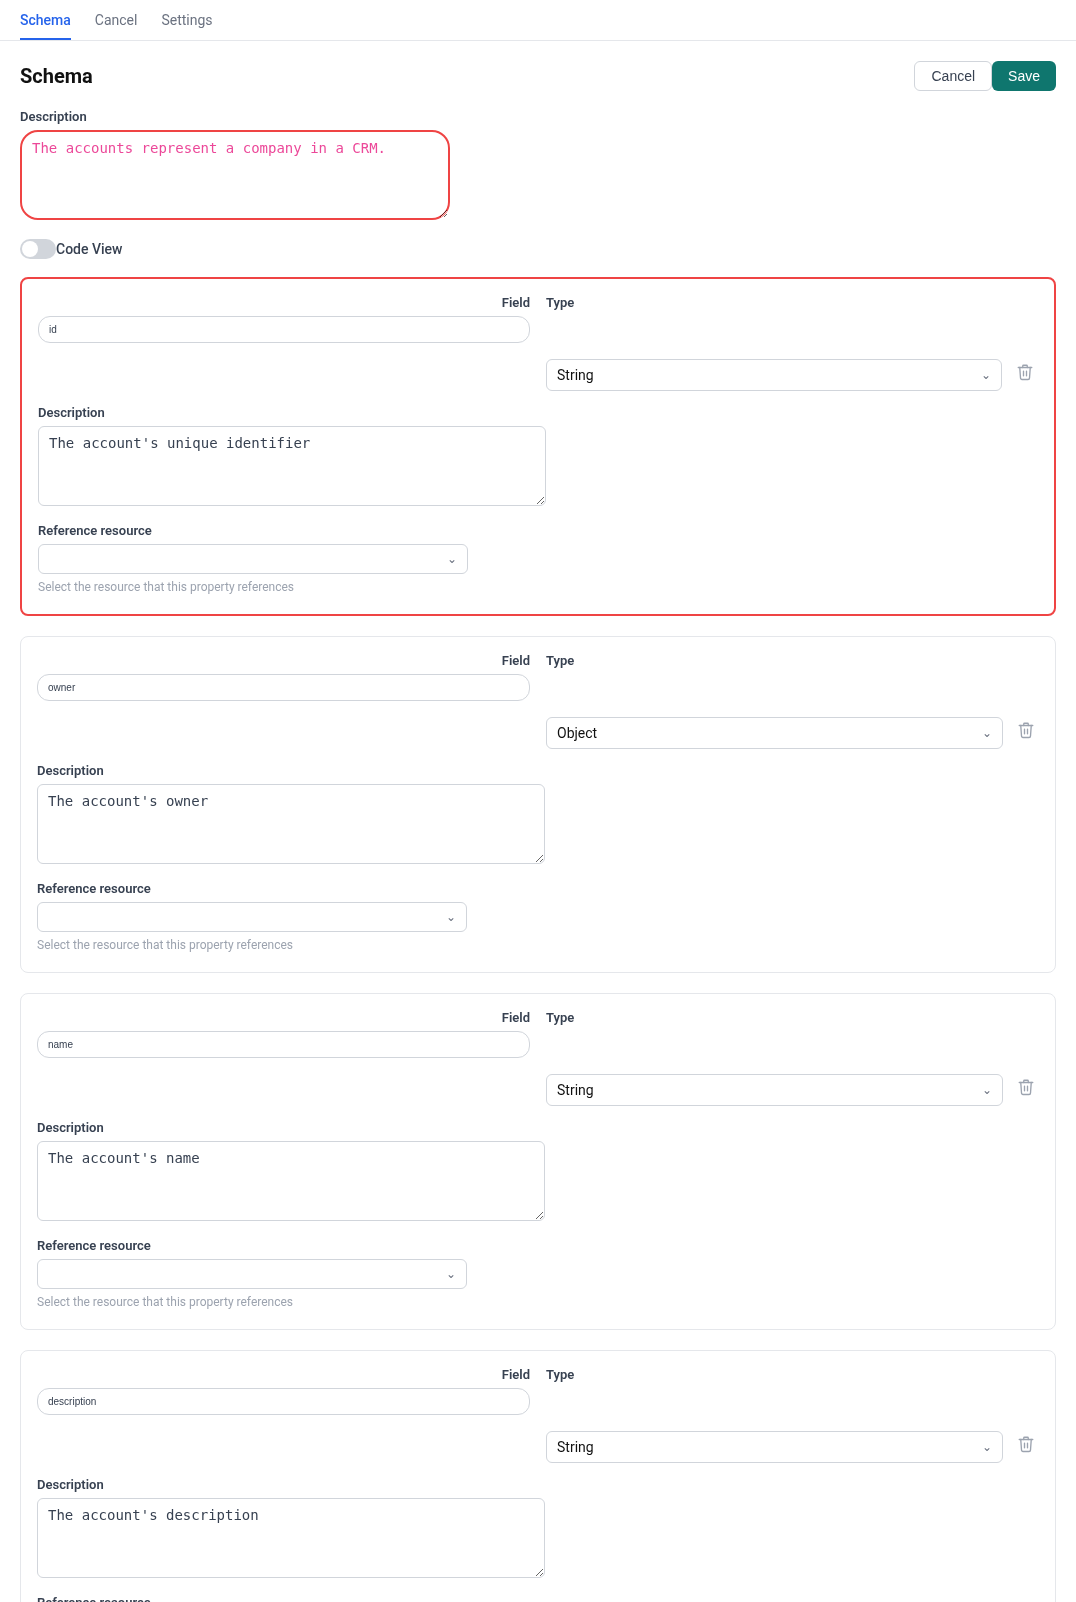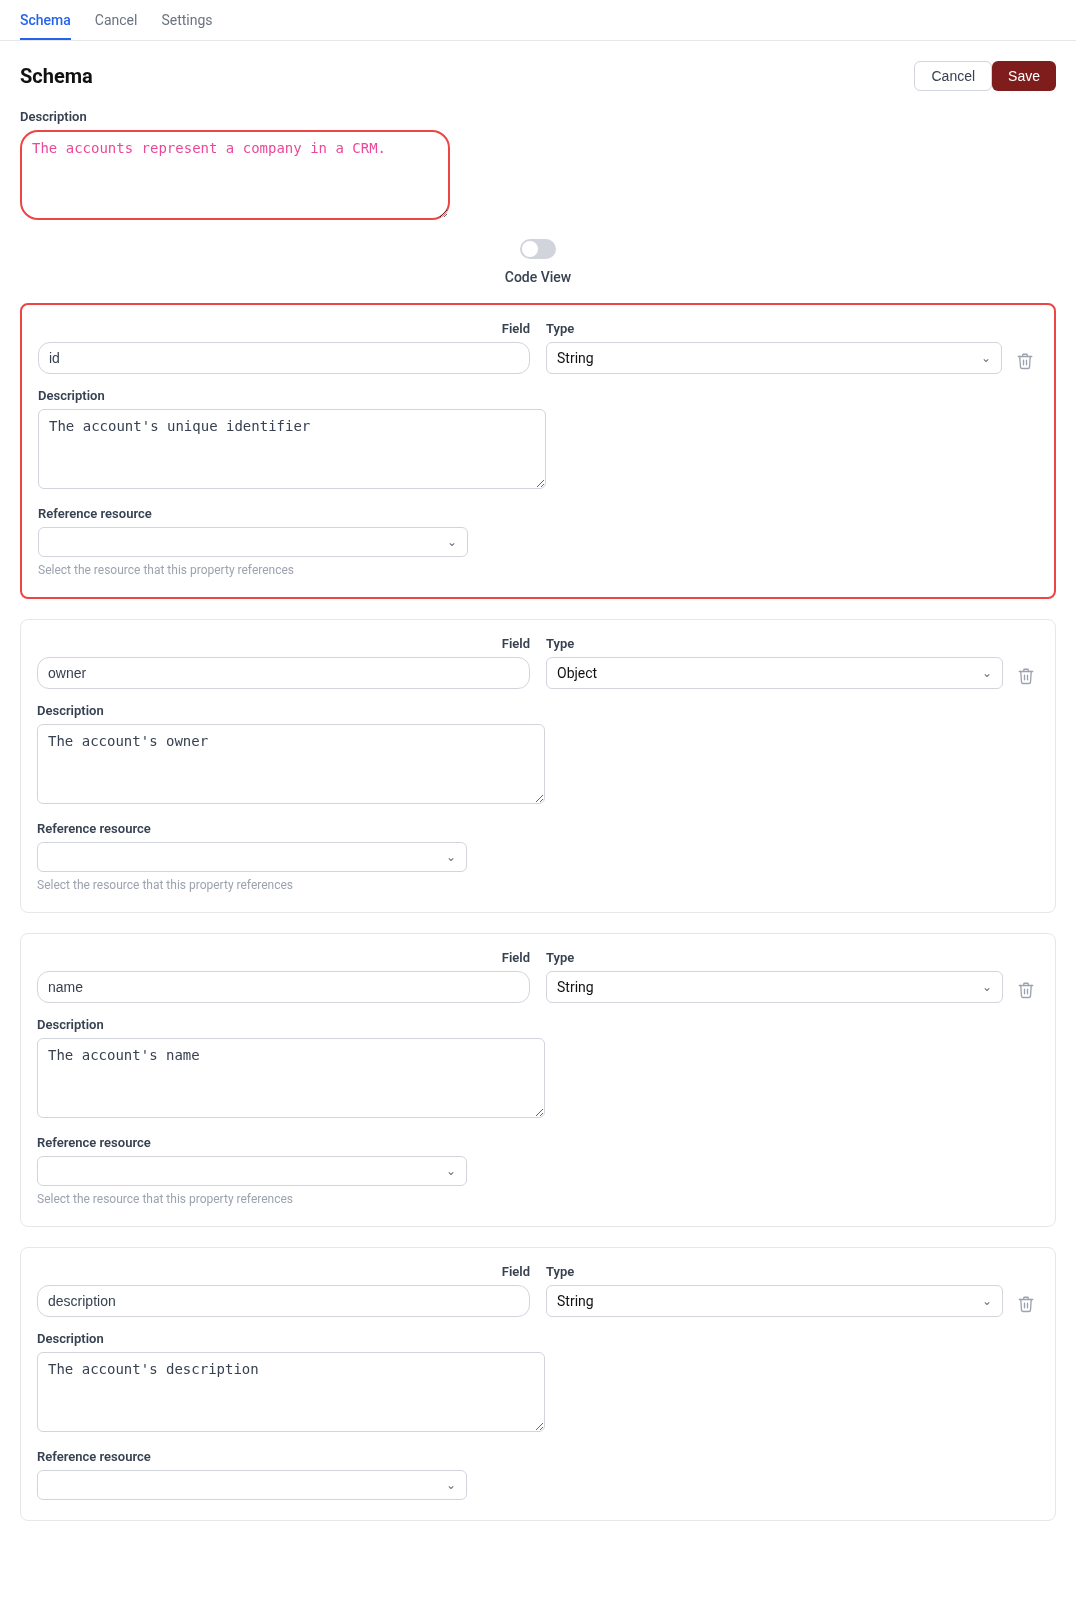--- a/index.html
+++ b/index.html
@@ -52,21 +52,21 @@
       border-radius: 6px;
       background: #fff;
       color: #374151;
       cursor: pointer;
       font-size: 14px;
     }
     .btn-save {
       padding: 6px 16px;
       border: none;
       border-radius: 6px;
-      background: #7f1d1d;
+      background: #0f766e;
       color: #fff;
       cursor: pointer;
       font-size: 14px;
       font-weight: 500;
     }
     .section-label {
       font-size: 13px;
       font-weight: 600;
       color: #374151;
       margin-bottom: 6px;
@@ -81,23 +81,21 @@
       resize: both;
       color: #ec4899;
       outline: none;
     }
     .top-description-block {
       margin-bottom: 16px;
     }
     .code-view-row {
       display: flex;
       align-items: center;
-      gap: 10px;
       margin-bottom: 18px;
-      flex-direction: column;
     }
     .toggle {
       width: 36px;
       height: 20px;
       background: #d1d5db;
       border-radius: 10px;
       position: relative;
       cursor: pointer;
     }
     .toggle-knob {
@@ -120,21 +118,21 @@
       border: 1px solid #e5e7eb;
       border-radius: 8px;
       padding: 16px;
       margin-bottom: 20px;
     }
     .field-input {
       width: 100%;
       border: 1px solid #d1d5db;
       border-radius: 12px;
       padding: 7px 10px;
-      font-size: 14px;
+      font-size: 10px;
       color: #374151;
       outline: none;
     }
     .type-select-wrap {
       display: flex;
       align-items: center;
       border: 1px solid #d1d5db;
       border-radius: 6px;
       padding: 7px 10px;
       background: #fff;
@@ -189,21 +187,21 @@
       resize: both;
       color: #374151;
       outline: none;
     }
     .two-col {
       display: flex;
       gap: 16px;
       align-items: flex-start;
     }
     .col-field { flex: 1; }
-    .col-type { flex: 1; display: flex; align-items: flex-end; gap: 10px; }
+    .col-type { flex: 1; display: flex; align-items: flex-start; gap: 10px; margin-top: 43px; }
     .col-type-inner { flex: 1; }
     .fields-labels-row {
       display: flex;
       gap: 16px;
       margin-bottom: 6px;
     }
     .fields-labels-row .lbl { font-size: 13px; font-weight: 600; color: #374151; }
     .lbl-field { flex: 1; text-align: right; }
     .lbl-type { flex: 1; }
   </style>

